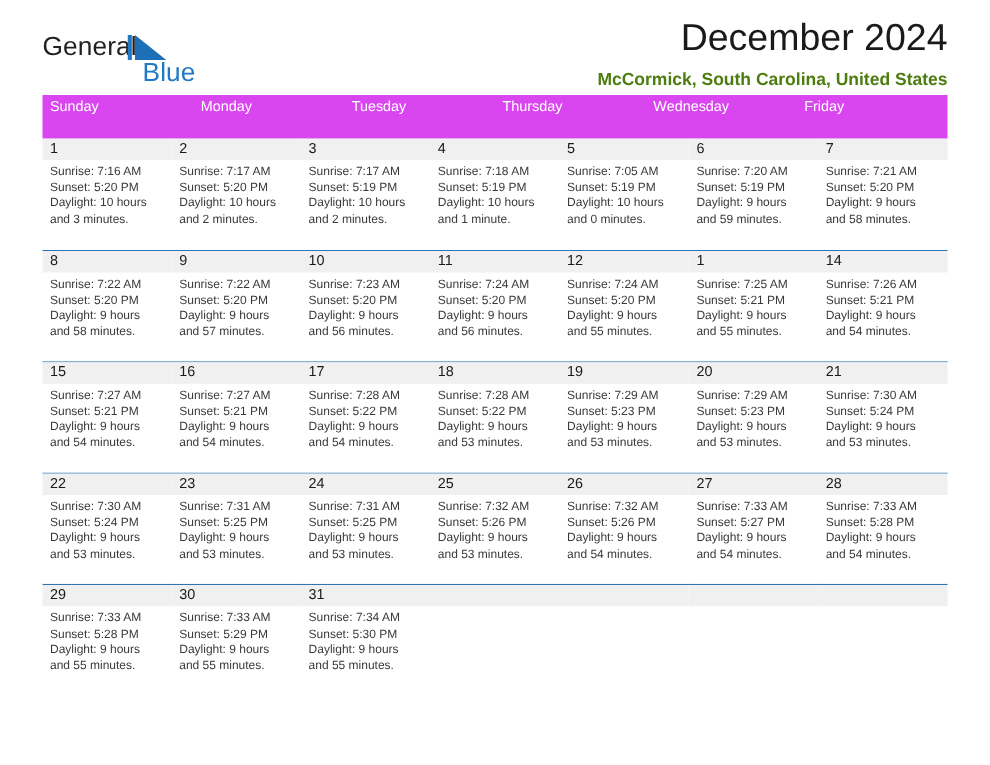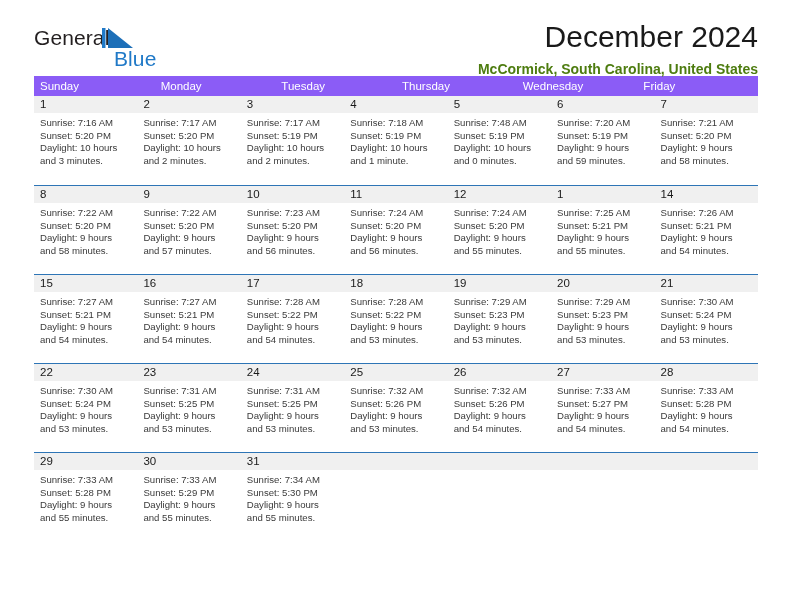--- a/index.html
+++ b/index.html
@@ -19,21 +19,21 @@
     position: relative;
     width: 792px;
     height: 612px;
     box-sizing: border-box;
     padding: 0 34px;
   }
 
   
   .header {
     display: flex;
-    align-items: center;
+    align-items: flex-end;
     justify-content: space-between;
     padding-top: 26px;
     height: 72px;
     box-sizing: border-box;
   }
 
   .brand {
     position: relative;
     width: 132px;
     height: 46px;
@@ -88,22 +88,22 @@
   }
 
   
   .calendar {
     margin-top: 4px;
     width: 724px;
   }
 
   .dow-row {
     display: flex;
-    background: #8b5cf6;
-    height: 20px;
+    background: #d946ef;
+    height: 35px;
   }
   .dow {
     flex: 1 1 0;
     min-width: 0;
     color: #ffffff;
     font-size: 11.5px;
     line-height: 21px;
     padding-left: 6px;
     box-sizing: border-box;
     white-space: nowrap;
@@ -220,21 +220,21 @@
             <div class="details">
               <div>Sunrise: 7:18 AM</div>
               <div>Sunset: 5:19 PM</div>
               <div>Daylight: 10 hours</div>
               <div>and 1 minute.</div>
             </div>
           </div>
           <div class="cell">
             <div class="daynum">5</div>
             <div class="details">
-              <div>Sunrise: 7:48 AM</div>
+              <div>Sunrise: 7:05 AM</div>
               <div>Sunset: 5:19 PM</div>
               <div>Daylight: 10 hours</div>
               <div>and 0 minutes.</div>
             </div>
           </div>
           <div class="cell">
             <div class="daynum">6</div>
             <div class="details">
               <div>Sunrise: 7:20 AM</div>
               <div>Sunset: 5:19 PM</div>

